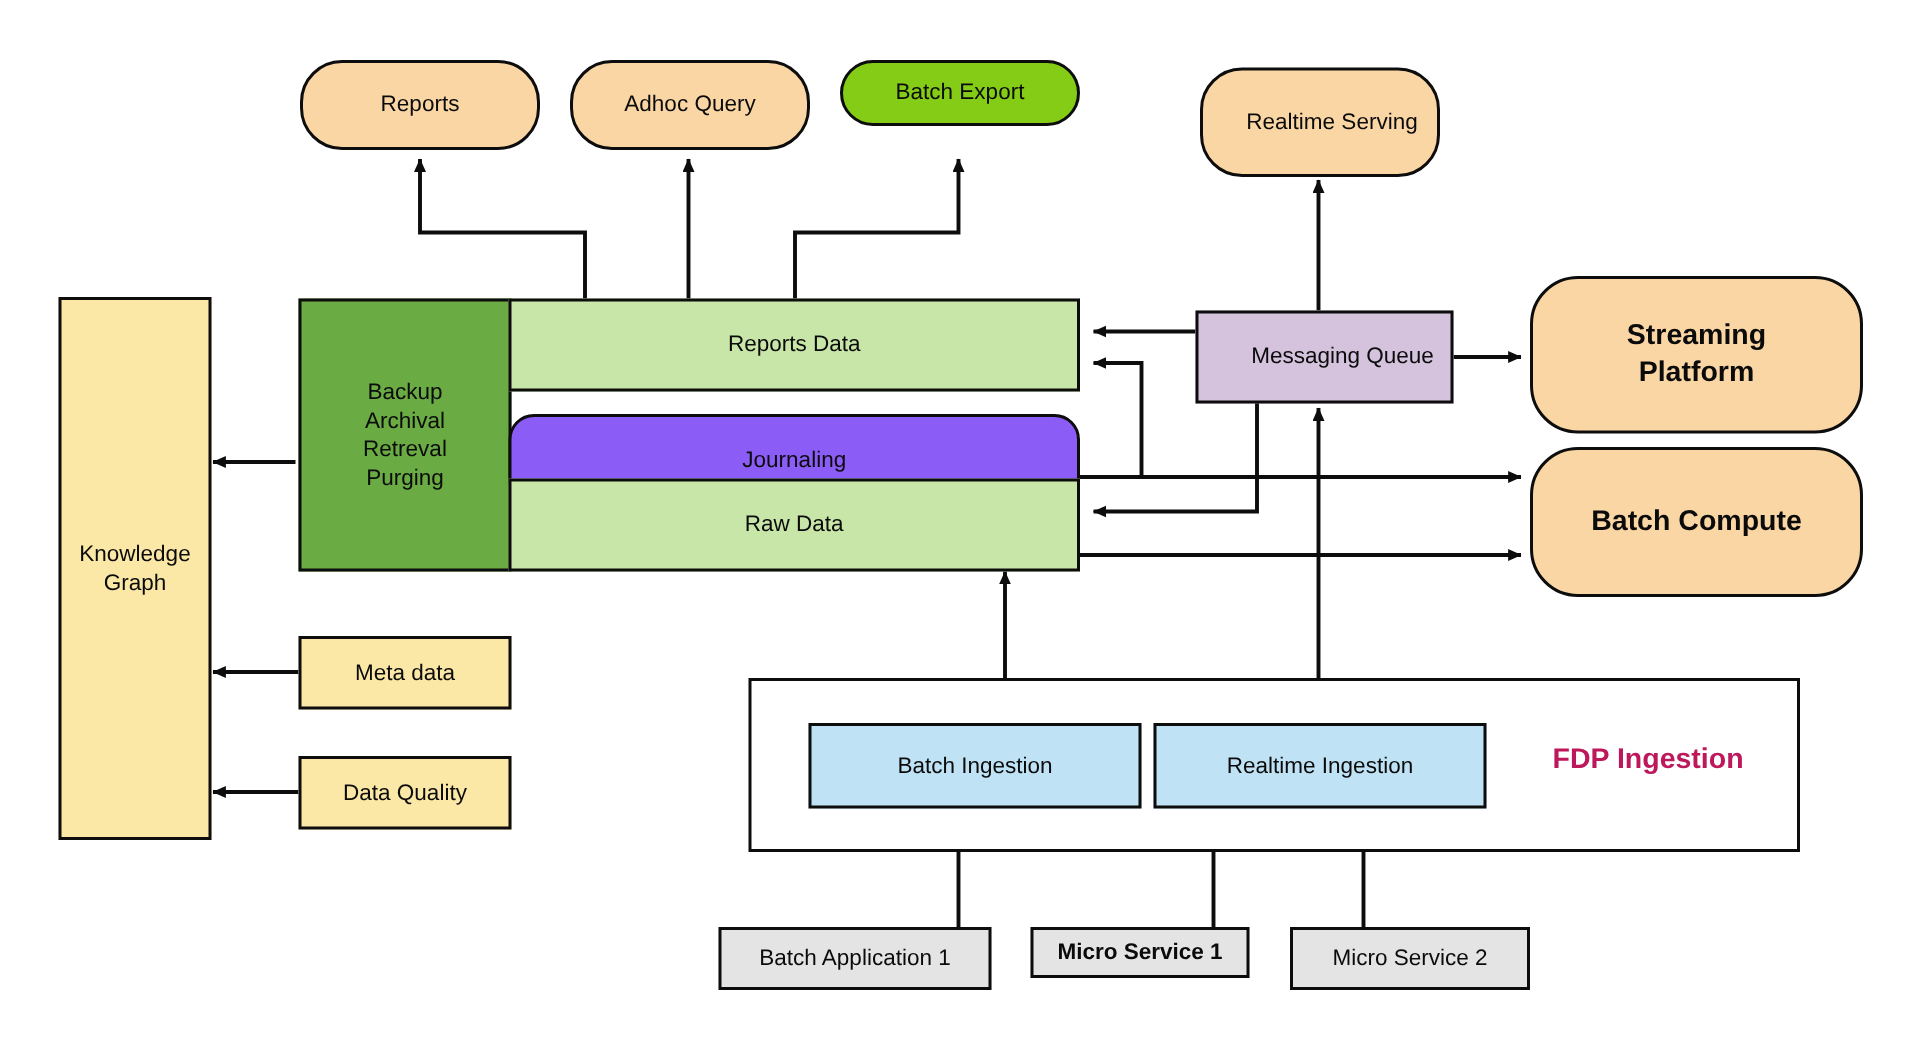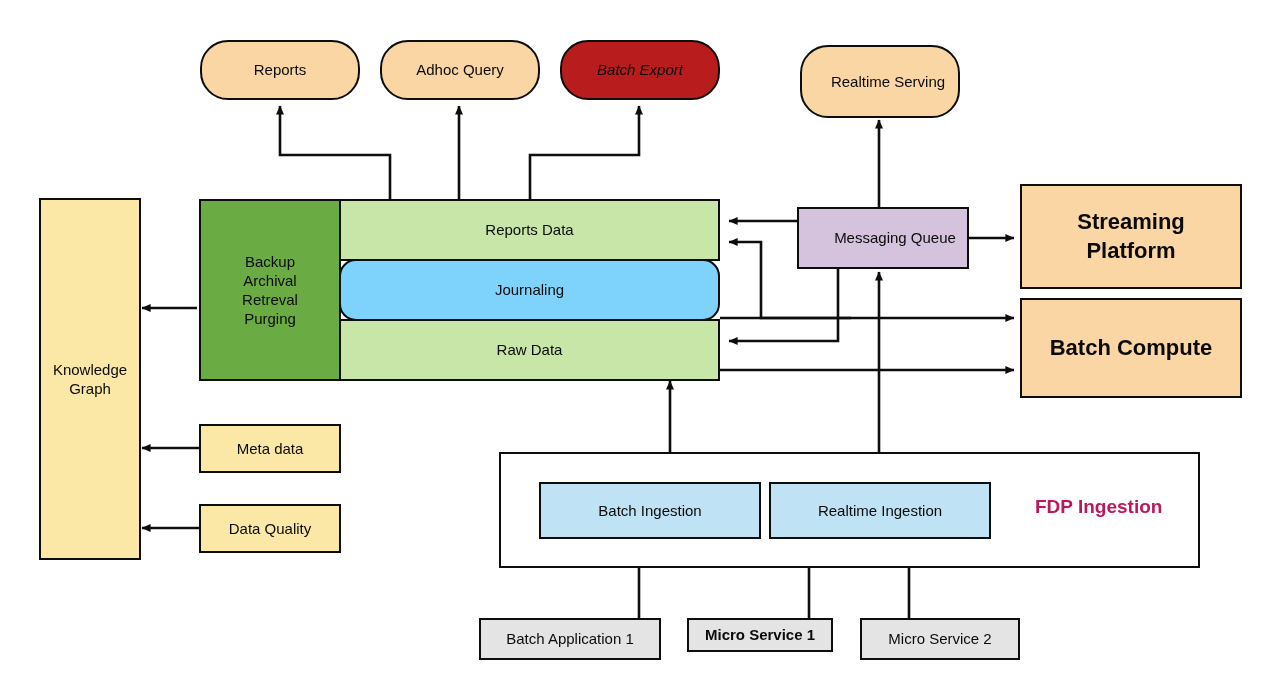--- a/index.html
+++ b/index.html
@@ -29,21 +29,21 @@
     display: flex;
     align-items: center;
     justify-content: center;
     text-align: center;
     color: #0b0b0b;
     font-size: 15px;
     line-height: 1.28;
     white-space: pre-line;
   }
   .pill { border-radius: 28px; }
-  .bold { font-weight: bold; font-size: 22px; }
+  .bold { font-weight: bold; font-size: 19px; border-radius: 32px; }
   .plain-container {
     background: transparent;
     display: block;
   }
   .fdp-label {
     position: absolute;
     font-weight: bold;
     font-size: 19px;
     color: #be185d;
     white-space: nowrap;
@@ -99,21 +99,21 @@
   </svg>
 
   <div class="node pill" style="left:380px; top:40px; width:160px; height:60px; background:#fad6a5;">
     <span>Adhoc Query</span>
   </div>
 
   <div class="node pill" style="left:200px; top:40px; width:160px; height:60px; background:#fad6a5;">
     <span>Reports</span>
   </div>
 
-  <div class="node pill" style="left:560px; top:40px; width:160px; height:60px; background:#b91c1c;font-style:italic;">
+  <div class="node pill" style="left:560px; top:40px; width:160px; height:44px; background:#84cc16;">
     <span>Batch Export</span>
   </div>
 
   <div class="node pill" style="left:800px; top:45px; width:160px; height:73px; background:#fad6a5;padding-left:16px;">
     <span>Realtime Serving</span>
   </div>
 
   <div class="node" style="left:39px; top:198px; width:102px; height:362px; background:#fbe8a6;">
     <span>Knowledge
 Graph</span>
@@ -131,21 +131,21 @@
     <span>Backup
 Archival
 Retreval
 Purging</span>
   </div>
 
   <div class="node" style="left:339px; top:199px; width:381px; height:62px; background:#c8e6a8;">
     <span>Reports Data</span>
   </div>
 
-  <div class="node" style="left:339px; top:259px; width:381px; height:62px; background:#7dd3fc;border-radius:17px;">
+  <div class="node" style="left:339px; top:276px; width:381px; height:62px; background:#8b5cf6;border-radius:17px;">
     <span>Journaling</span>
   </div>
 
   <div class="node" style="left:339px; top:319px; width:381px; height:62px; background:#c8e6a8;">
     <span>Raw Data</span>
   </div>
 
   <div class="node" style="left:797px; top:207px; width:172px; height:62px; background:#d5c2dd;padding-left:24px;">
     <span>Messaging Queue</span>
   </div>

